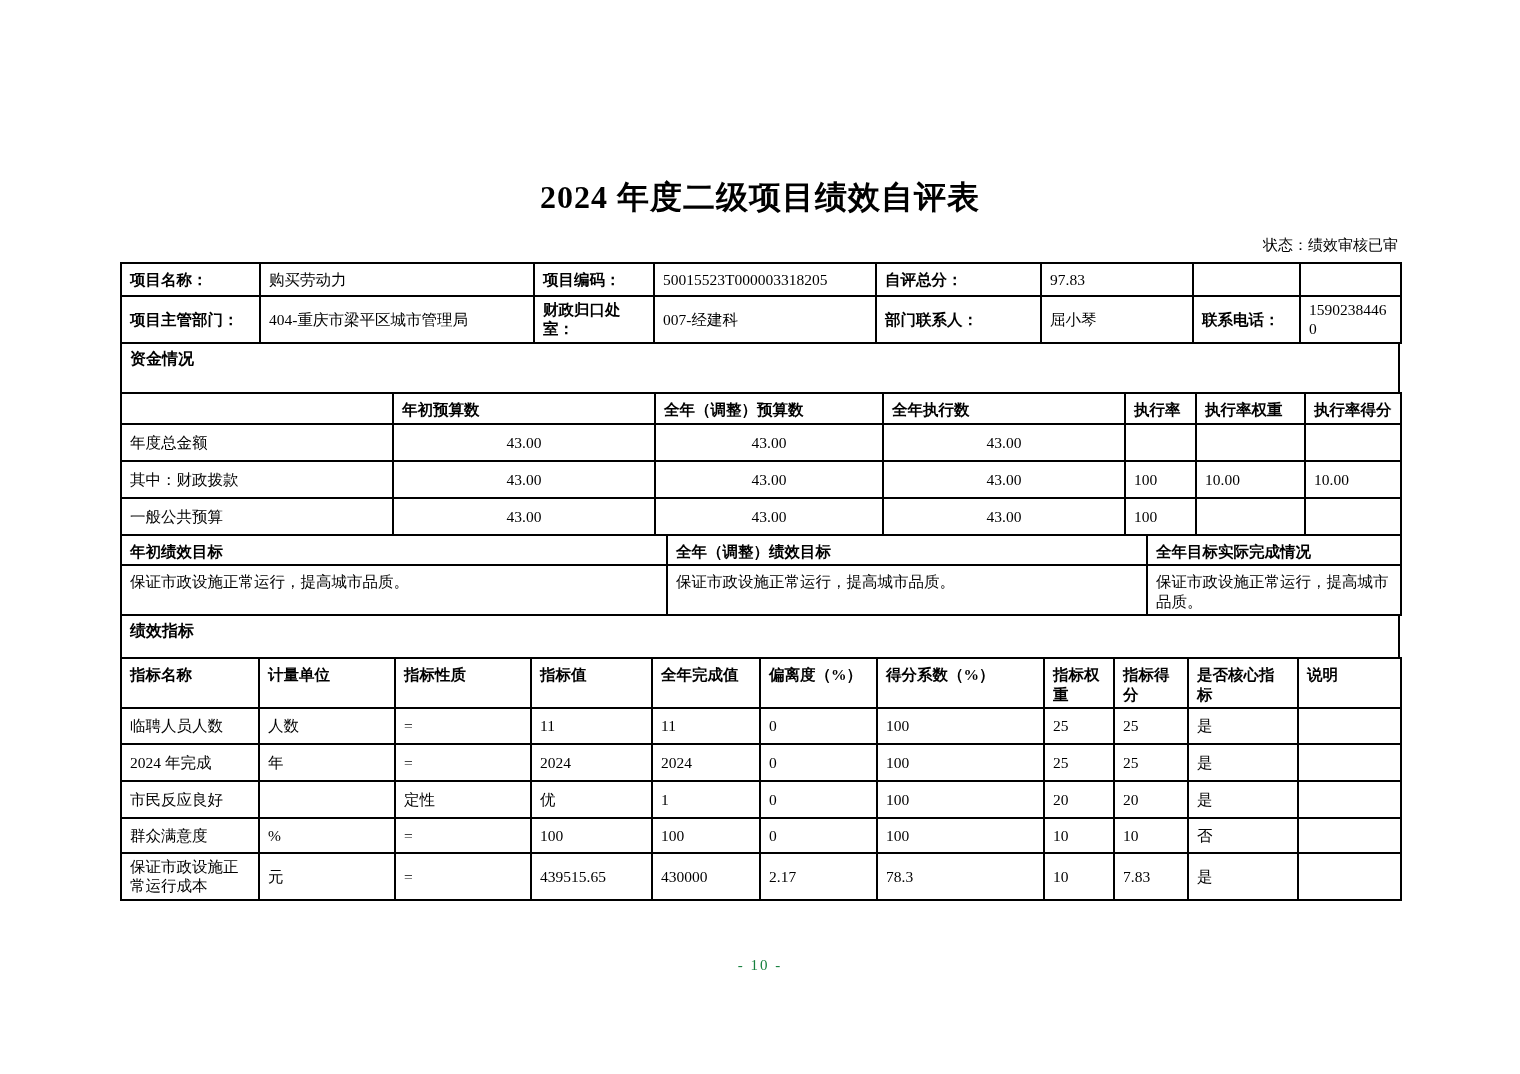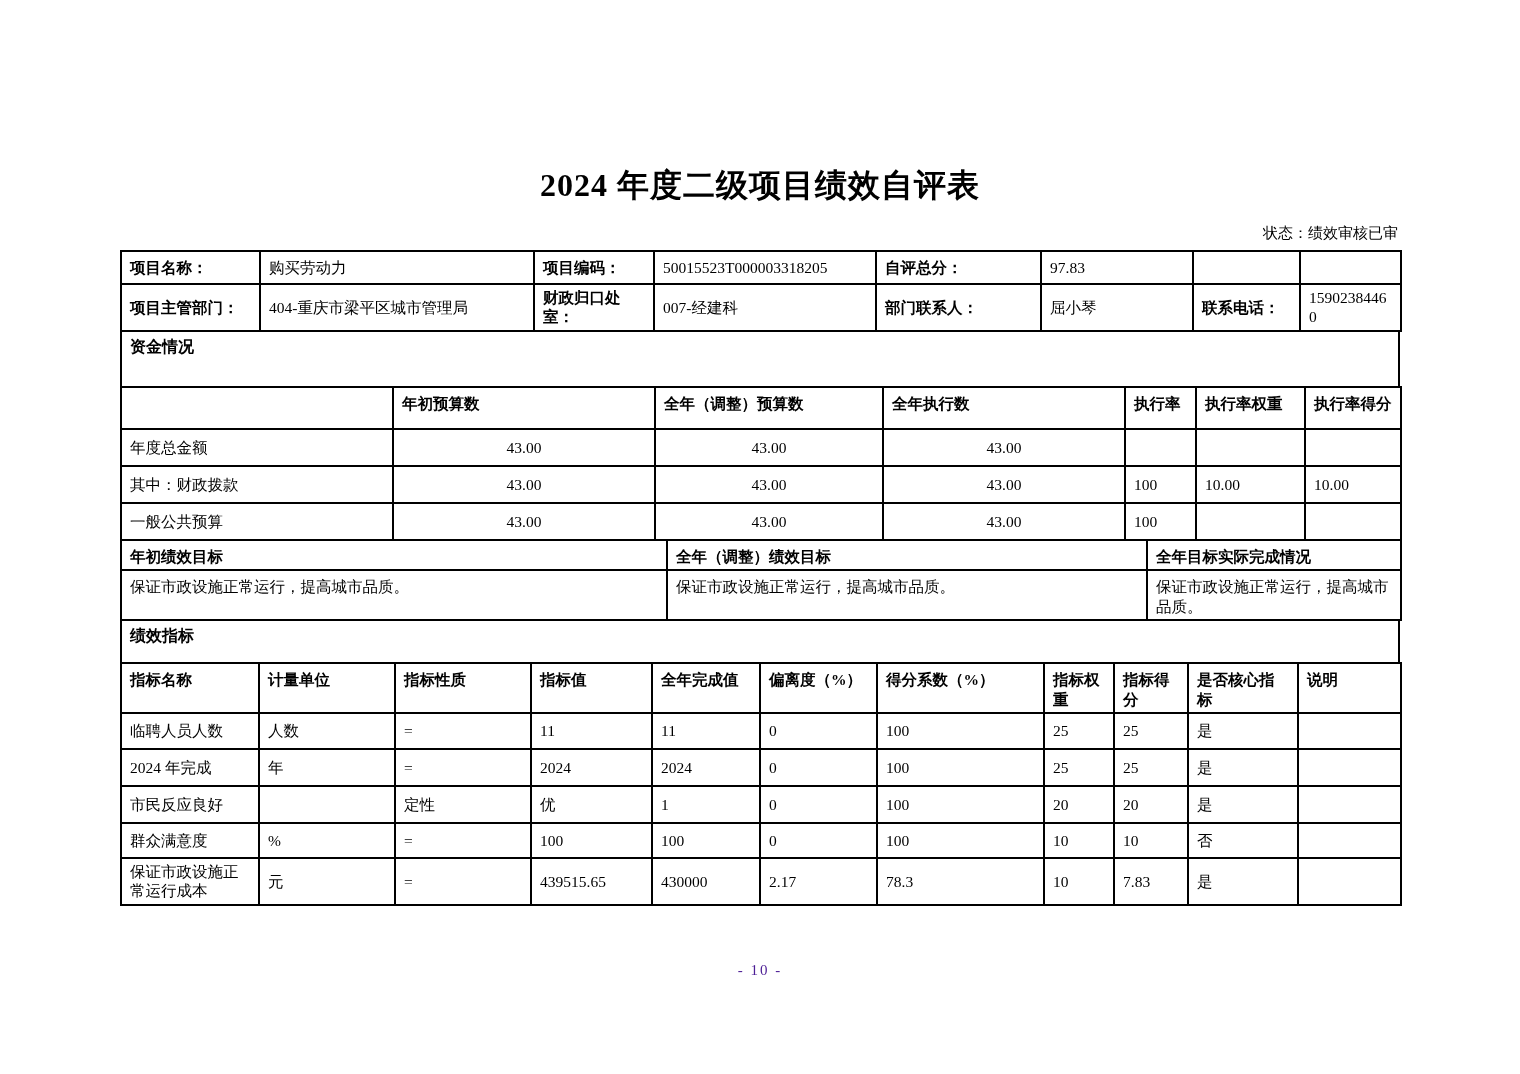--- a/index.html
+++ b/index.html
@@ -6,21 +6,21 @@
     margin: 0;
     padding: 0;
     background: #ffffff;
     width: 1520px;
     height: 1074px;
     font-family: "Liberation Serif", "DejaVu Serif", serif;
     color: #000;
   }
   .sheet {
     width: 1280px;
-    margin: 0 auto;
+    margin: 12px auto;
   }
   .doc-title {
     margin: 0;
     padding-top: 164px;
     text-align: center;
     font-size: 32px;
     font-weight: bold;
     letter-spacing: 1px;
   }
   .status-line {
@@ -45,28 +45,28 @@
     overflow: hidden;
   }
   td.b { font-weight: bold; }
   td.top { vertical-align: top; padding-top: 6px; }
   td.ctr { text-align: center; }
   .band {
     border: 2px solid #000;
     margin-top: -2px;
     font-weight: bold;
     font-size: 16px;
-    padding: 5px 8px 30px 8px;
+    padding: 5px 8px 24px 8px;
     line-height: 1.2;
   }
   .band.tall { padding-bottom: 17px; }
   .page-number {
     text-align: center;
     font-size: 15px;
-    color: #4c1d95;
+    color: #15803d;
     margin-top: 56px;
     letter-spacing: 2px;
   }
 </style>
 </head>
 <body>
 
 <div class="sheet">
 
   <h1 class="doc-title">2024 年度二级项目绩效自评表</h1>
@@ -114,21 +114,21 @@
     <colgroup>
       <col style="width:272px">
         <col style="width:262px">
         <col style="width:228px">
         <col style="width:242px">
       <col style="width:71px">
         <col style="width:109px">
         <col style="width:96px">
     </colgroup>
     <tbody>
-        <tr style="height:42px">
+        <tr style="height:31px">
       <td class="b top"></td>
       <td class="b top">年初预算数</td>
       <td class="b top">全年（调整）预算数</td>
       <td class="b top">全年执行数</td>
       <td class="b top">执行率</td>
       <td class="b top">执行率权重</td>
       <td class="b top">执行率得分</td>
     </tr>
     <tr style="height:37px">
       <td>年度总金额</td>

